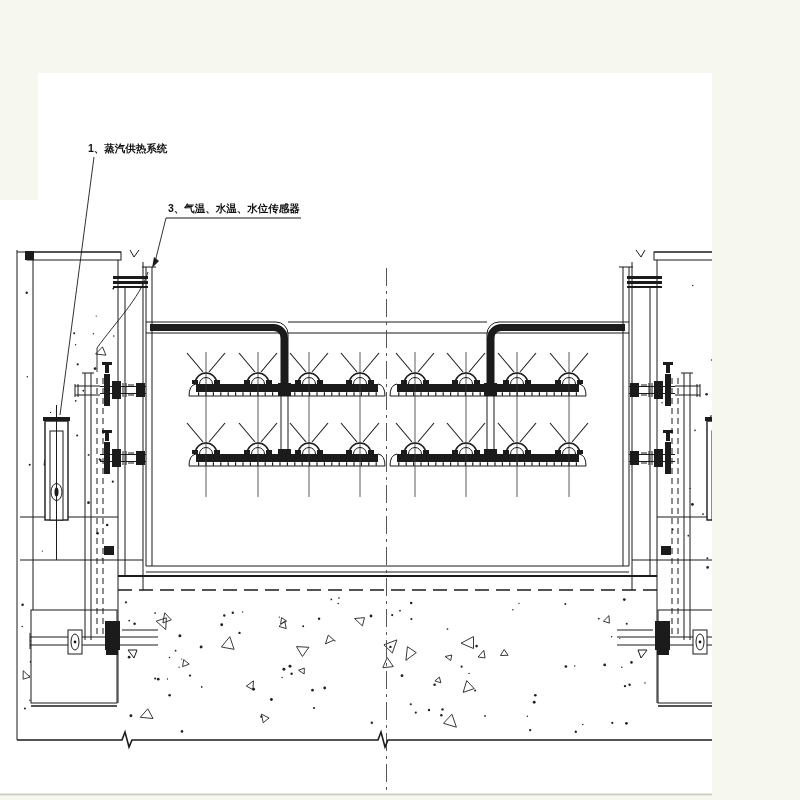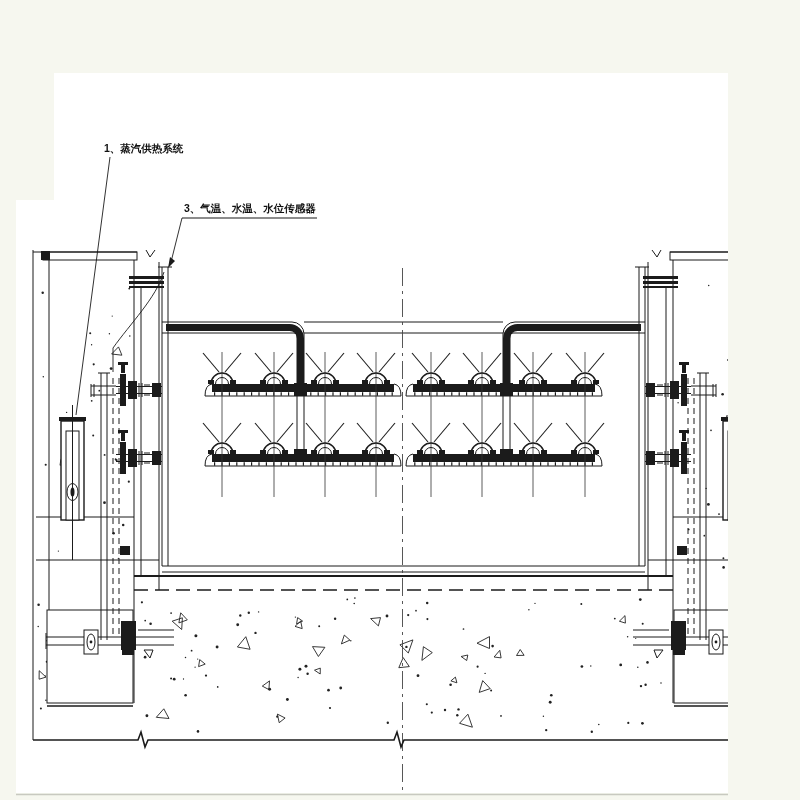--- a/index.html
+++ b/index.html
@@ -1,17 +1,17 @@
 <!DOCTYPE html>
 <html><head>
 <meta charset="utf-8">
 <style>
   html,body{margin:0;padding:0;background:#f6f7ef;}
   #stage{position:relative;width:712px;height:800px;overflow:hidden;
-         font-family:"Liberation Sans",sans-serif;padding-left:16px;}
+         font-family:"Liberation Sans",sans-serif;}
   svg{display:block;}
   .anno{font-family:"Liberation Sans",sans-serif;font-size:10.5px;font-weight:bold;
         fill:#111;stroke:none;}
 </style>
 </head>
 <body>
 
 <div id="stage">
 <svg width="800" height="800" viewBox="0 0 800 800">
 

